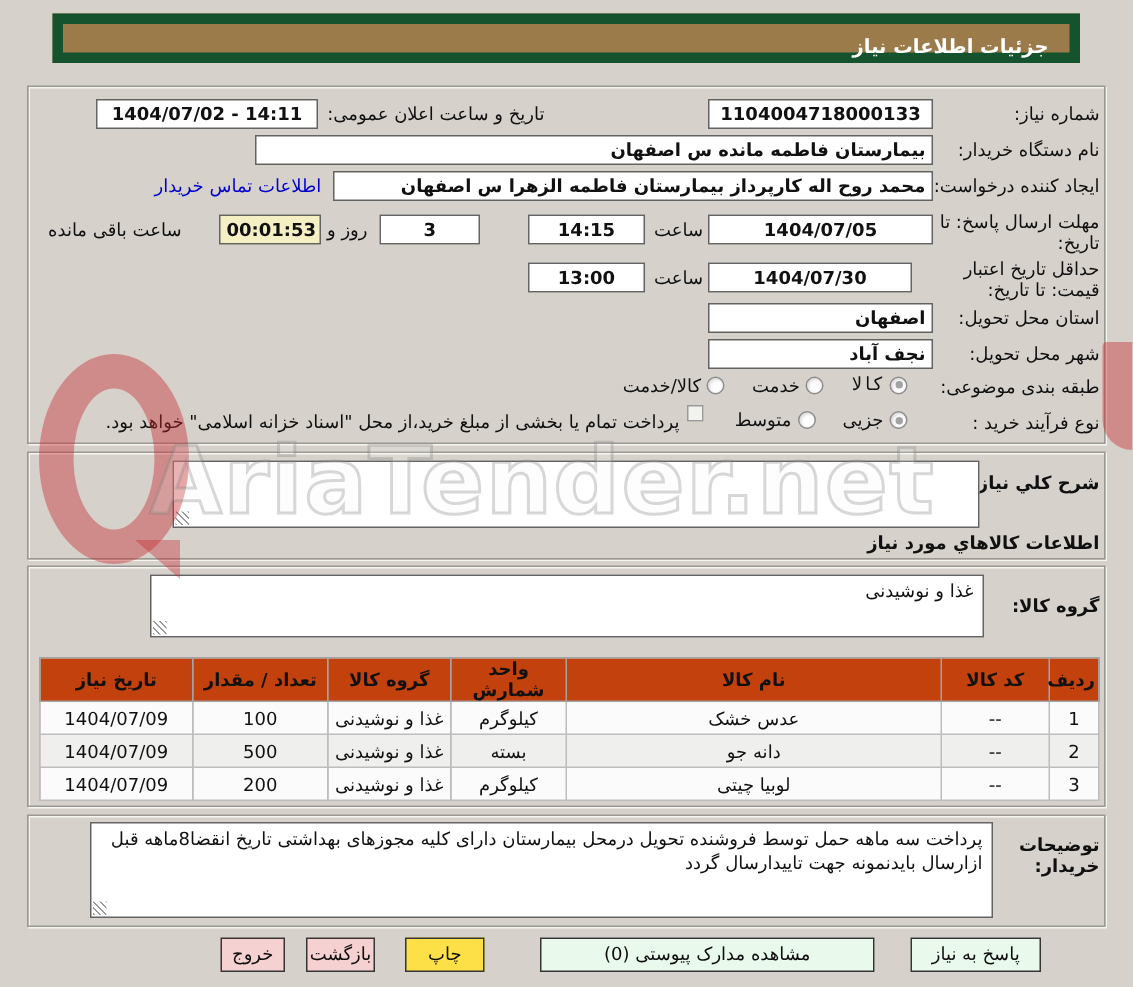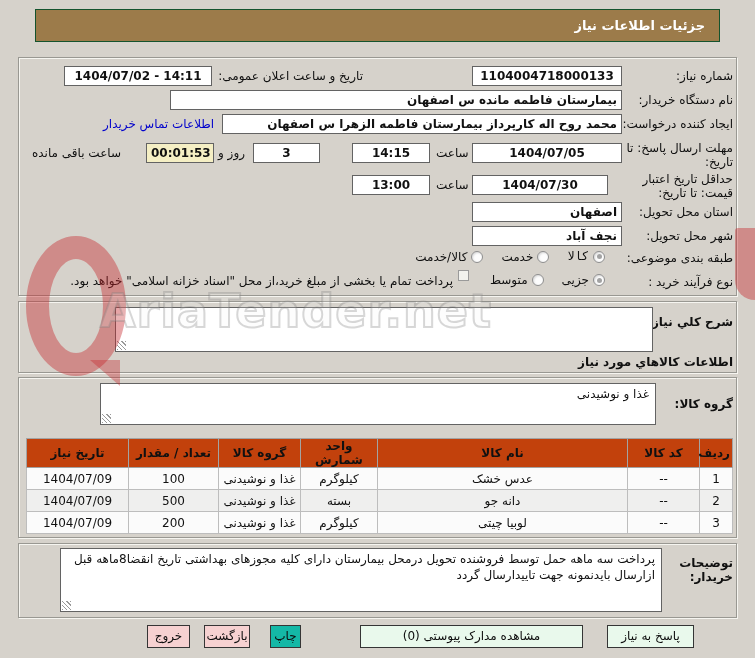--- a/index.html
+++ b/index.html
@@ -5,21 +5,21 @@
   html,body{margin:0;padding:0;}
   body{
     width:755px;height:658px;position:relative;overflow:hidden;
     background:#d6d2cb;
     font-family:"DejaVu Sans","Liberation Sans",sans-serif;
     font-size:12px;color:#111;
   }
   
   .titlebar{
     position:absolute;left:35px;top:9px;width:685px;height:33px;
-    background:#9c7b4a;border:1px solid #14532d;box-sizing:border-box;
+    background:#9c7b4a;border:7px solid #14532d;box-sizing:border-box;
     color:#fff;font-weight:bold;font-size:13px;
     direction:rtl;text-align:right;line-height:31px;padding:0 14px;
   }
   
   .panel{
     position:absolute;box-sizing:border-box;
     border:1px solid #999892;
     box-shadow:inset 1px 1px 0 #f6f5f0, 1px 1px 0 #f6f5f0;
     background:transparent;
   }
@@ -86,21 +86,21 @@
   .btn{
     position:absolute;top:625px;height:23px;box-sizing:border-box;
     border:1px solid #353535;text-align:center;line-height:21px;
     font-size:12px;direction:rtl;cursor:pointer;color:#0d0d0d;
   }
   .btn.green{background:#e9f9ec;}
   .btn.pink{background:#f6d1d1;}
   
   .wm{position:absolute;pointer-events:none;}
   #wm-text{
-    left:100px;top:284px;font-size:46px;font-weight:bold;letter-spacing:1px;
+    left:100px;top:284px;font-size:62px;font-weight:bold;letter-spacing:1px;
     color:rgba(245,245,245,0.18);
     -webkit-text-stroke:2px rgba(125,125,125,0.30);
   }
   #wm-ring{
     left:26px;top:236px;width:100px;height:140px;border-radius:50%;
     border:23px solid rgba(198,40,45,0.42);box-sizing:border-box;
   }
   #wm-tri{
     left:90px;top:360px;width:0;height:0;
     border-left:30px solid transparent;
@@ -248,20 +248,20 @@
 
 <div class="panel" id="panelD"></div>
 <div class="lbl blbl wrap" style="right:22px;top:556px;width:62px;">توضیحات خریدار:</div>
 <div class="area" style="left:60px;top:548px;width:602px;height:64px;">
   <span>پرداخت سه ماهه حمل توسط فروشنده تحویل درمحل بیمارستان دارای کلیه مجوزهای بهداشتی  تاریخ انقضا8ماهه قبل ازارسال بایدنمونه جهت تاییدارسال گردد</span>
   <span class="grip"></span>
 </div>
 
 <div class="btn green" style="left: 607px; width: 87px; background: rgb(233, 249, 236);">پاسخ به نیاز</div>
 <div class="btn green" style="left: 360px; width: 223px; background: rgb(233, 249, 236);">مشاهده مدارک پیوستی (0)</div>
-<div class="btn green" style="left: 270px; width: 31px; background: #14b8a6;">چاپ</div>
+<div class="btn green" style="left: 270px; width: 53px; background: #fde047;">چاپ</div>
 <div class="btn pink" style="left: 204px; width: 46px; background: rgb(246, 209, 209);">بازگشت</div>
 <div class="btn pink" style="left: 147px; width: 43px; background: rgb(246, 209, 209);">خروج</div>
 
 <div class="wm" id="wm-ring"></div>
 <div class="wm" id="wm-tri"></div>
 <div class="wm" id="wm-right"></div>
 <div class="wm" id="wm-text">AriaTender.net</div>
 
 </body></html>

